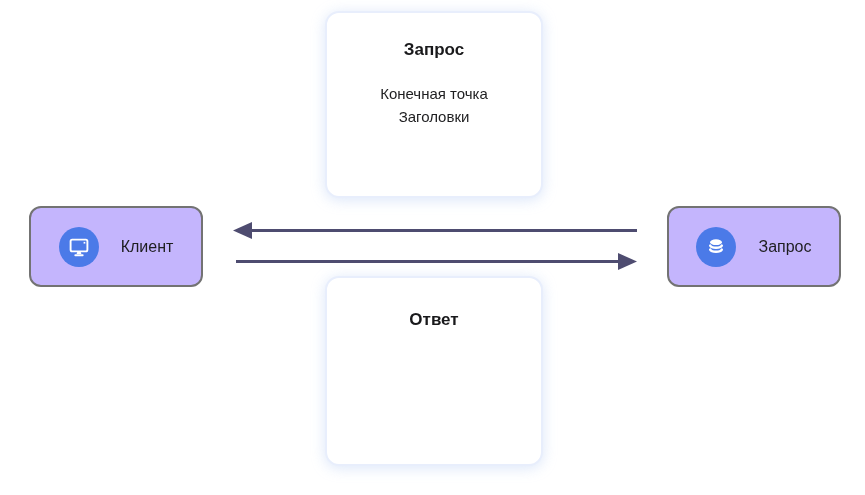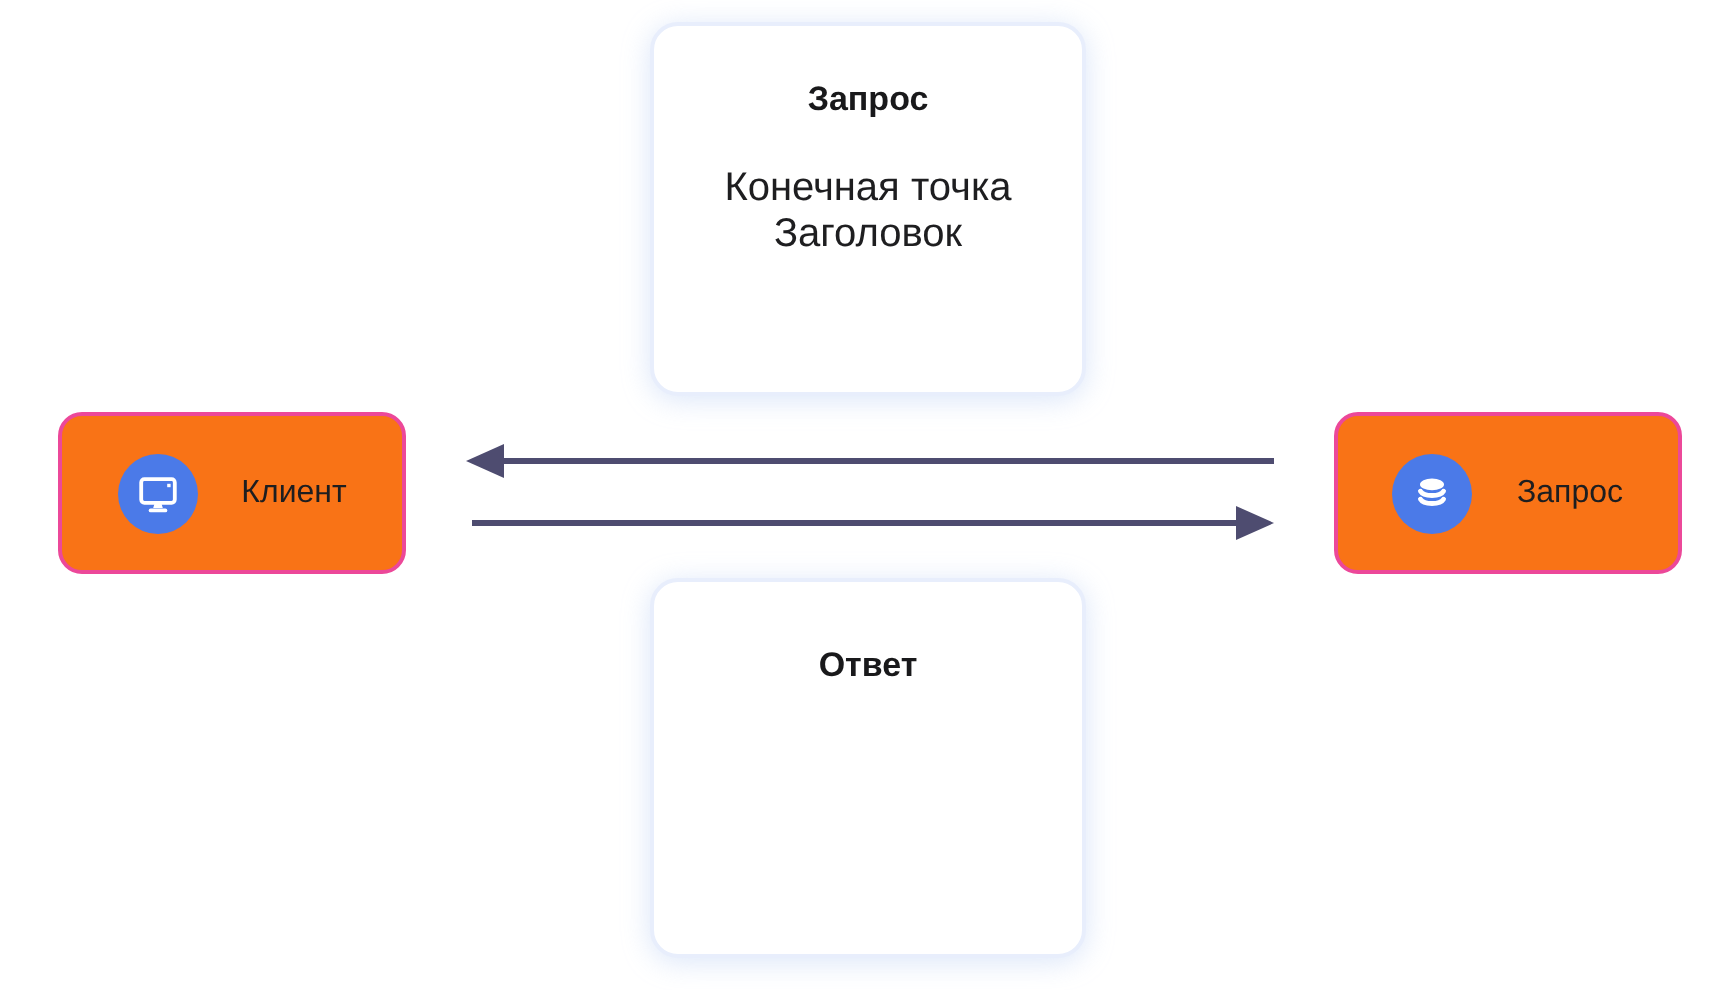--- a/index.html
+++ b/index.html
@@ -26,43 +26,43 @@
     left: 325px;
     width: 218px;
     background: #ffffff;
     border: 2px solid #e8eefc;
     border-radius: 14px;
     box-shadow: 0 2px 14px rgba(166, 192, 240, 0.40);
     box-sizing: border-box;
     text-align: center;
   }
   .info-card.request { top: 11px;  height: 187px; padding-top: 27px; }
-  .info-card.response { top: 289px; height: 190px; padding-top: 32px; }
+  .info-card.response { top: 276px; height: 190px; padding-top: 32px; }
   .card-title {
     font-size: 17px;
     font-weight: 700;
     line-height: 20px;
     margin-bottom: 23px;
     color: #19191b;
   }
   .card-items { list-style: none; margin: 0; padding: 0; }
   .card-items li {
-    font-size: 20px;
+    font-size: 15px;
     line-height: 22.5px;
     color: #1e1e20;
   }
 
   
   .node {
     position: absolute;
     top: 206px;
     width: 174px;
     height: 81px;
-    background: #f97316;
-    border: 2px solid #ec4899;
+    background: #c4b5fd;
+    border: 2px solid #737373;
     border-radius: 12px;
     box-sizing: border-box;
     display: flex;
     align-items: center;
     justify-content: center;
     gap: 22px;
   }
   .node.client { left: 29px; }
   .node.server { left: 667px; }
   .node-icon-circle {
@@ -98,21 +98,21 @@
         <rect x="236" y="260" width="383" height="3"></rect>
         <polygon points="637,261.5 618,253 618,270"></polygon>
       </g>
     </g>
   </svg>
 
   <div class="info-card request">
     <div class="card-title">Запрос</div>
     <ul class="card-items">
       <li>Конечная точка</li>
-      <li>Заголовок</li>
+      <li>Заголовки</li>
     </ul>
   </div>
 
   <div class="info-card response">
     <div class="card-title">Ответ</div>
     <ul class="card-items">
     </ul>
   </div>
 
   <div class="node client">

